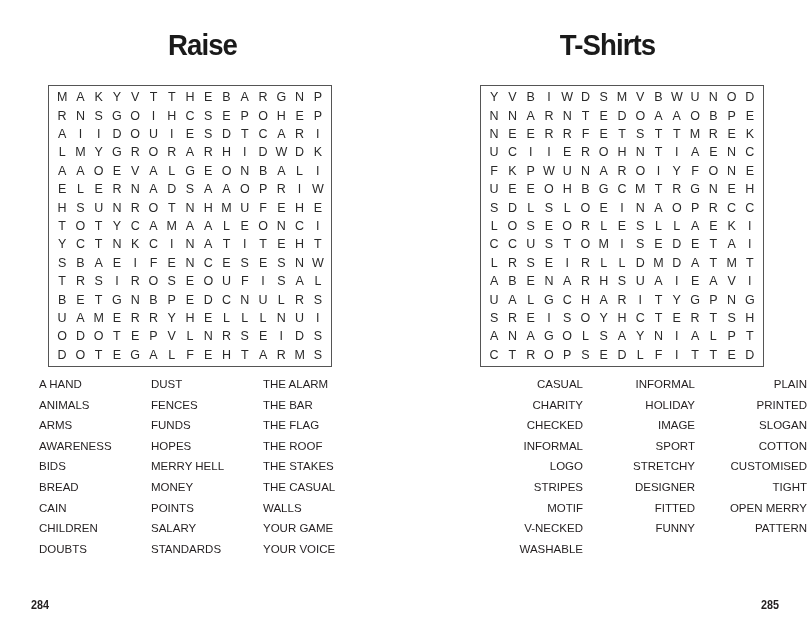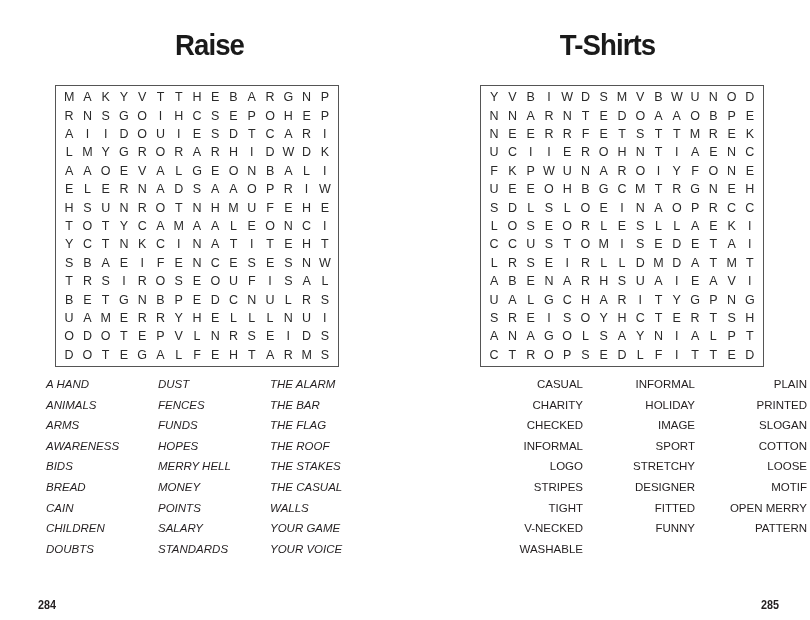--- a/index.html
+++ b/index.html
@@ -1,26 +1,26 @@
 <!DOCTYPE html>
 <html><head>
   <meta charset="utf-8">
   <style>
     html, body { margin: 0; padding: 0; background: #ffffff; }
     body { width: 810px; height: 620px; position: relative; overflow: hidden; font-family: "Liberation Sans", sans-serif; color: #231f20; }
     .page { position: absolute; top: 0; width: 405px; height: 620px; }
-    .page.left { left: 7px; }
+    .page.left { left: 0; }
     .page.right { left: 405px; }
     .title { position: absolute; top: 28px; width: 100%; text-align: center; font-family: "Liberation Sans", sans-serif; font-weight: bold; font-size: 30px; letter-spacing: -1px; transform: scaleX(0.92); color: #1a1a1a; }
     .grid { position: absolute; top: 85px; width: 284px; height: 282px; border: 1.5px solid #555; box-sizing: border-box; display: grid; grid-template-columns: repeat(15, 1fr); grid-template-rows: repeat(15, 1fr); padding: 2px 4px; }
     .page.left .grid { left: 48px; }
     .page.right .grid { left: 75px; }
     .cell { display: flex; align-items: center; justify-content: center; font-size: 12.5px; color: #2a2a2a; }
     .words { position: absolute; top: 378px; display: grid; grid-template-columns: 112px 112px 112px; grid-auto-rows: 20.6px; font-size: 11.5px; color: #231f20; }
-    .page.left .words { left: 39px; font-style: italic; }
+    .page.left .words { left: 39px; }
     .page.right .words { left: 66px; text-align: right; }
     .word { white-space: nowrap; }
     .pagenum { position: absolute; top: 598px; font-weight: bold; font-size: 12px; transform: scaleX(0.9); }
     .page.left .pagenum { left: 30px; }
     .page.right .pagenum { right: 30px; }
   </style>
 </head>
 <body>
 
 <div class="page left">
@@ -521,25 +521,25 @@
       <span class="word">HOLIDAY</span>
       <span class="word">PRINTED</span>
       <span class="word">CHECKED</span>
       <span class="word">IMAGE</span>
       <span class="word">SLOGAN</span>
       <span class="word">INFORMAL</span>
       <span class="word">SPORT</span>
       <span class="word">COTTON</span>
       <span class="word">LOGO</span>
       <span class="word">STRETCHY</span>
-      <span class="word">LOOSE</span>
+      <span class="word">CUSTOMISED</span>
       <span class="word">STRIPES</span>
       <span class="word">DESIGNER</span>
+      <span class="word">TIGHT</span>
       <span class="word">MOTIF</span>
-      <span class="word">TIGHT</span>
       <span class="word">FITTED</span>
       <span class="word">OPEN MERRY</span>
       <span class="word">V-NECKED</span>
       <span class="word">FUNNY</span>
       <span class="word">PATTERN</span>
       <span class="word">WASHABLE</span>
     </div>
   <div class="pagenum">285</div>
 </div>
 

